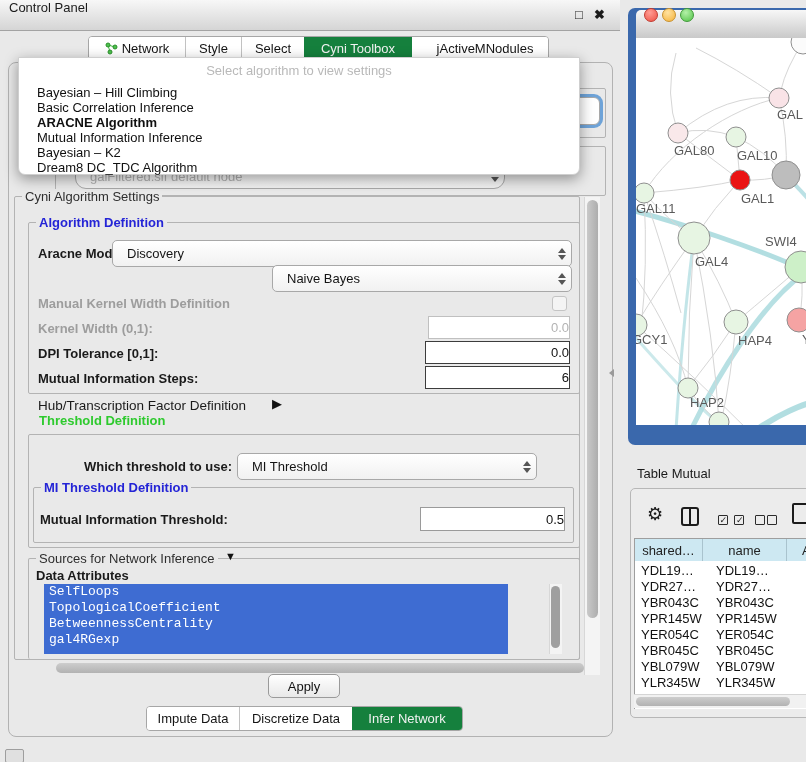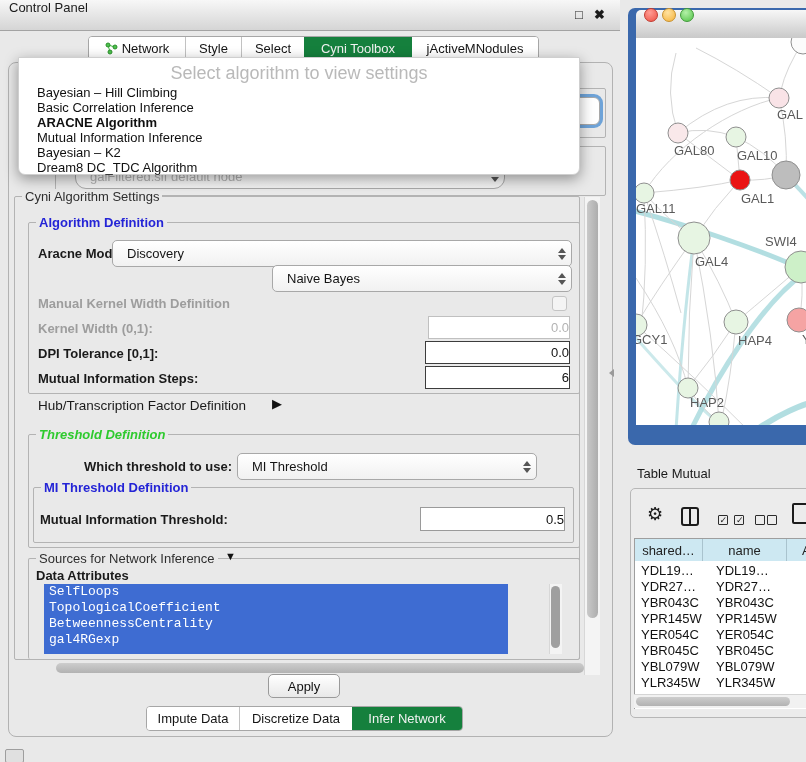--- a/index.html
+++ b/index.html
@@ -10,25 +10,25 @@
   .titlebar{left:0;top:0;width:620px;height:30px;background:linear-gradient(#f7f7f7,#d5d5d5);
             border-bottom:1px solid #a3a3a3;display:flex;}
   .titlebar .t{font-size:13px;color:#1b1b1b;padding-left:9px;}
   .win-btn{position:absolute;top:7px;font-size:13px;color:#1b1b1b;font-weight:bold;cursor:default;}
   .outer-box{left:8px;top:62px;width:603px;height:673px;border:1px solid #b2b2b2;border-radius:8px;}
   
   .tabgroup{display:flex;height:23px;border:1px solid #a6a6a6;border-radius:4px;background:#fff;overflow:hidden;font-size:13px;}
   .tab{display:flex;align-items:center;justify-content:center;color:#141414;background:#fff;border-left:1px solid #c2c2c2;}
   .tab:first-child{border-left:none;}
   .tab.sel{background:#15803d;color:#f2f2f2;border-left:none;}
-  .tab.sel + .tab{border-left:none;}
+  .tab.sel + .tab{border-left:none;padding-left:10px;}
   
   .popup{left:18px;top:57px;width:560px;height:116px;background:#fff;border:1px solid #cfcfcf;
          border-radius:0 0 7px 7px;box-shadow:0 4px 14px rgba(0,0,0,.38);z-index:30;}
-  .popup .hint{font-size:18px;color:#b9b9b9;text-align:center;padding-top:5px;height:22px;}
+  .popup .hint{font-size:13px;color:#b9b9b9;text-align:center;padding-top:5px;height:22px;}
   .popup .item{font-size:13px;color:#101010;height:15px;line-height:15px;padding-left:5px;margin-left:13px;}
   .popup .item.bold{font-weight:bold;}
   
   .fs{border:1px solid #b3b3b3;border-radius:2px;}
   .fs-title{position:absolute;font-size:13px;background:#e9e9e9;padding:0 3px;white-space:nowrap;}
   .c-black{color:#2e2e2e;} .c-blue{color:#2424d6;} .c-green{color:#2eca2e;}
   .lbl{font-size:13px;color:#1a1a1a;white-space:nowrap;}
   .b{font-weight:bold;}
   .dis{color:#9d9d9d;}
   
@@ -165,21 +165,21 @@
 
   <span class="abs lbl b" style="left:38px;top:371px;">Mutual Information Steps:</span>
   <div class="abs tfield" style="left:425px;top:366px;width:143px;height:21px;">
     <span>6</span>
   </div>
 
   <span class="abs lbl" style="left:38px;top:398px;font-size:13.5px;">Hub/Transcription Factor Definition</span>
   <span class="abs" style="left:272px;top:396px;font-size:13px;color:#111;">▶</span>
 
   <div class="abs fs" style="left:28px;top:434px;width:550px;height:112px;"></div>
-  <span class="fs-title c-green b" style="left:36px;top:427px;font-style:italic;">Threshold Definition</span>
+  <span class="fs-title c-green b" style="left:36px;top:413px;">Threshold Definition</span>
 
   <span class="abs lbl b" style="left:84px;top:459px;">Which threshold to use:</span>
   <div class="abs combo" style="left:237px;top:453px;width:298px;height:25px;">
     <span class="val">MI Threshold</span>
     <span class="arrows">
         <span class="tri-up"></span>
         <span class="tri-dn"></span>
       </span>
   </div>
 

